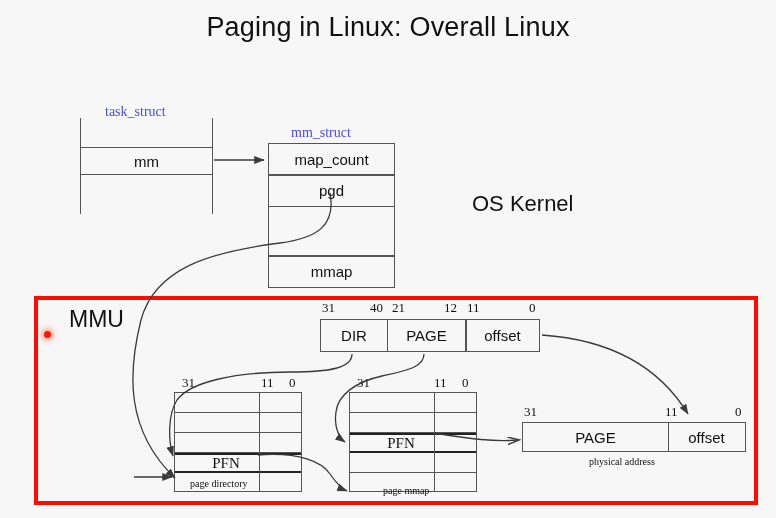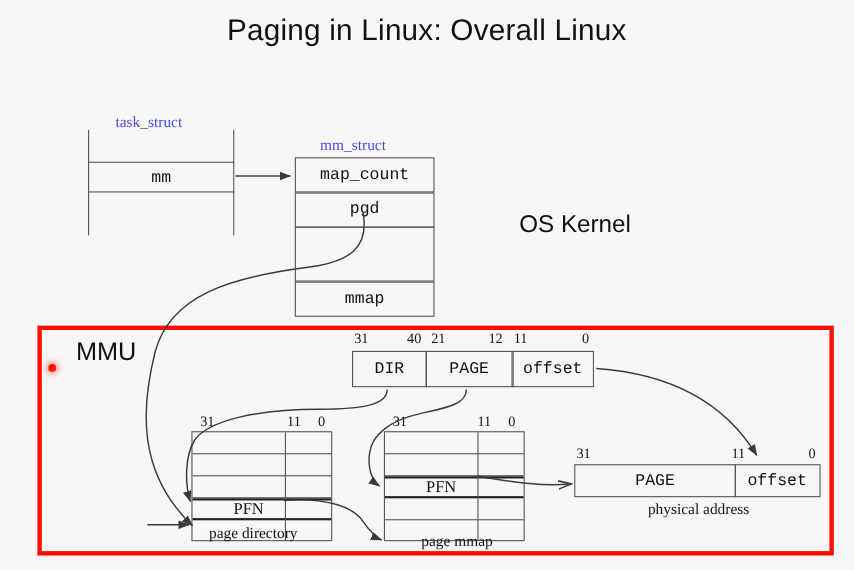--- a/index.html
+++ b/index.html
@@ -30,21 +30,21 @@
   .hline{position:absolute;height:0;border-top:1.5px solid #555;}
 
   .cell{
     position:absolute;
     border:1.5px solid #555;
     box-sizing:border-box;
     background:transparent;
     font-size:15px;
     color:#111;
     display:flex;align-items:center;justify-content:center;
-    font-family:Liberation Mono, monospace;
+    font-family:Liberation Sans, sans-serif;
   }
   .cell.nb{border:none;}
 
   .os-kernel{
     position:absolute;
     font-family:"Liberation Sans", sans-serif;
     font-size:22px;color:#111;
   }
 
   .mmu-box{
@@ -65,21 +65,21 @@
   }
 
   .bitlab{
     position:absolute;
     font-size:13px;color:#111;
     font-family:"Liberation Serif", serif;
     white-space:nowrap;
   }
   .capt{
     position:absolute;
-    font-size:14px;color:#111;
+    font-size:10px;color:#111;
     font-family:"Liberation Serif", serif;
     white-space:nowrap;
   }
 
   .tbl{
     position:absolute;
     border:1.5px solid #555;
     box-sizing:border-box;
   }
   .tbl .row{

